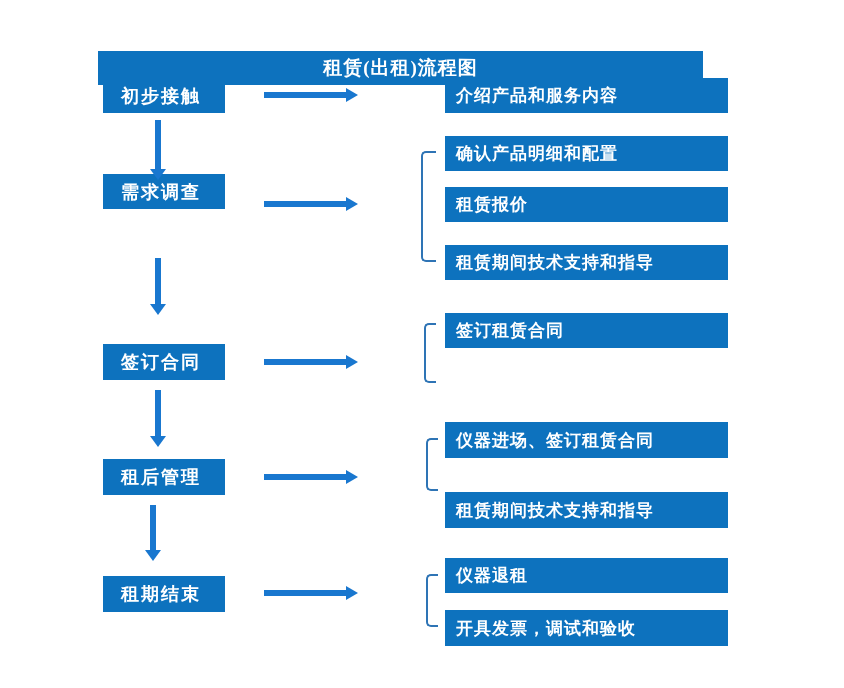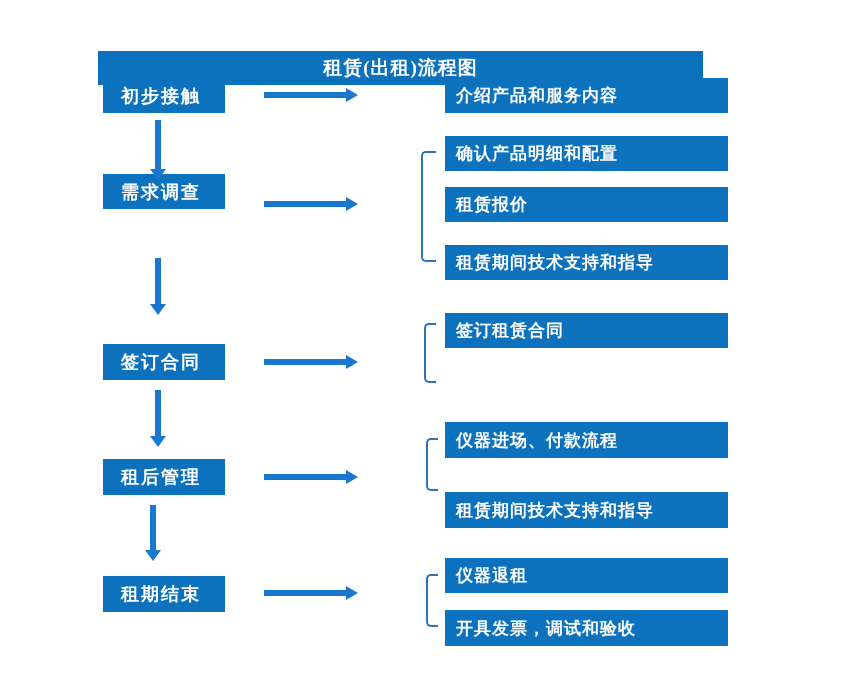--- a/index.html
+++ b/index.html
@@ -111,18 +111,18 @@
   <div class="bracket" style="left:421px;top:151px;width:15px;height:111px"></div>
   <div class="bracket" style="left:424px;top:323px;width:12px;height:60px"></div>
   <div class="bracket" style="left:426px;top:438px;width:12px;height:53px"></div>
   <div class="bracket" style="left:426px;top:574px;width:12px;height:53px"></div>
 
   <div class="detailbox" style="top:78px">介绍产品和服务内容</div>
   <div class="detailbox" style="top:136px">确认产品明细和配置</div>
   <div class="detailbox" style="top:187px">租赁报价</div>
   <div class="detailbox" style="top:245px">租赁期间技术支持和指导</div>
   <div class="detailbox" style="top:313px">签订租赁合同</div>
-  <div class="detailbox" style="top:422px;height:36px">仪器进场、付款流程</div>
+  <div class="detailbox" style="top:422px;height:36px">仪器进场、签订租赁合同</div>
   <div class="detailbox" style="top:492px;height:36px">租赁期间技术支持和指导</div>
   <div class="detailbox" style="top:558px">仪器退租</div>
   <div class="detailbox" style="top:610px;height:36px">开具发票，调试和验收</div>
 
 </div>
 
 </body></html>

